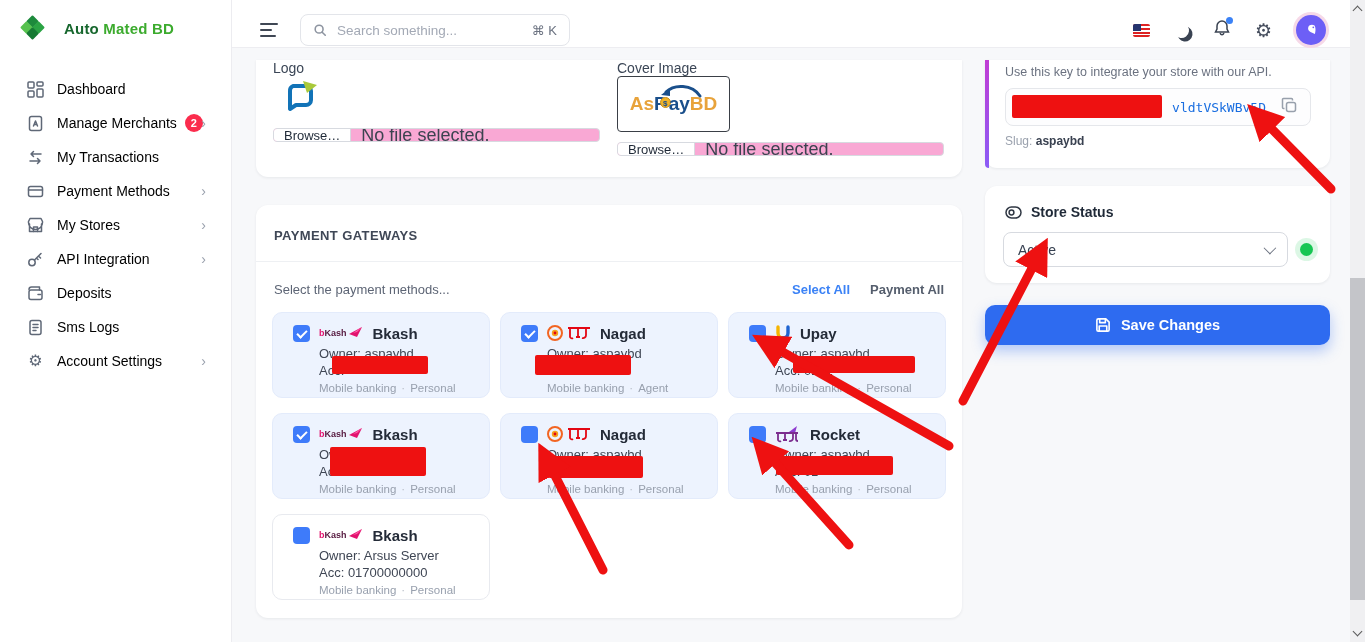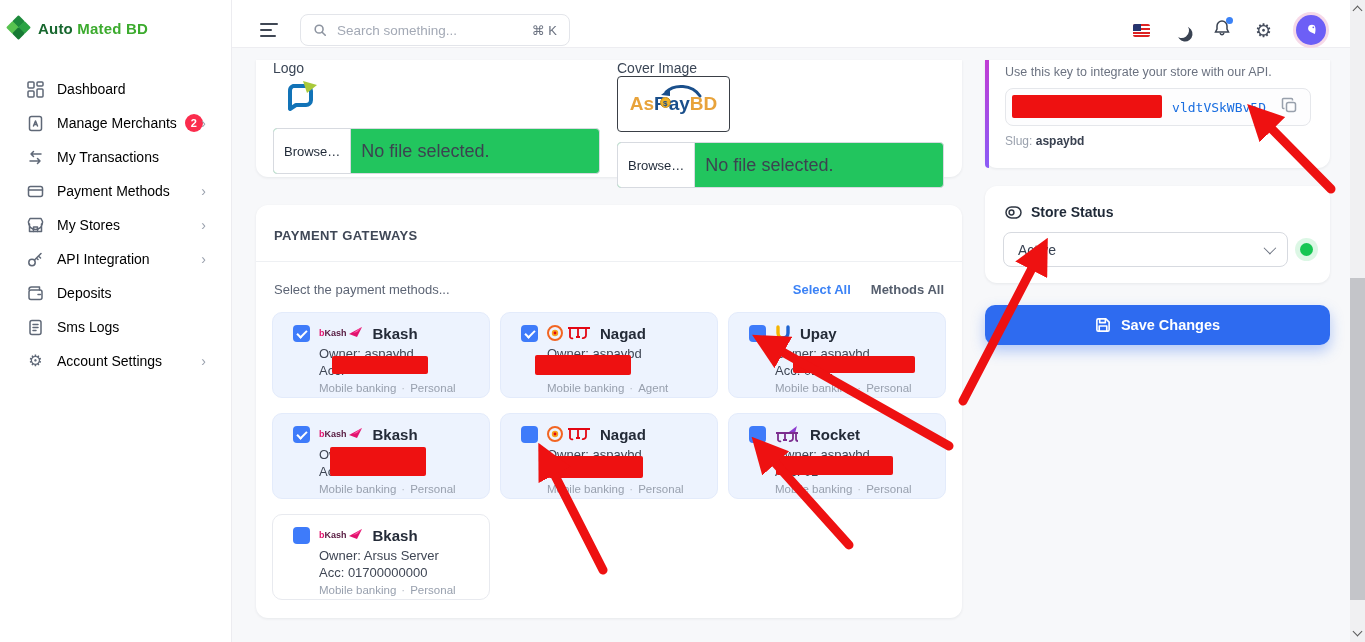--- a/index.html
+++ b/index.html
@@ -2,21 +2,21 @@
 <html><head>
 <meta charset="utf-8">
 <style>
   * { margin:0; padding:0; box-sizing:border-box; }
   html,body { width:1365px; height:642px; overflow:hidden;
     font-family:"Liberation Sans", sans-serif; background:#f7f8fa; color:#374151; }
 
   
   #sidebar { position:absolute; left:0; top:0; width:232px; height:642px;
     background:#ffffff; border-right:1px solid #ececf0; z-index:5; }
-  .brand { position:absolute; left:8px; top:17px; display:flex; align-items:center; gap:8px; }
+  .brand { position:absolute; left:22px; top:17px; display:flex; align-items:center; gap:20px; }
   .brand-diamond { position:relative; width:22px; height:22px; }
   .brand-diamond i { position:absolute; width:9px; height:9px; transform:rotate(45deg); border-radius:1px; }
   .brand-diamond i:nth-child(1){ left:6px; top:0;  background:#1d8a3c; }
   .brand-diamond i:nth-child(2){ left:0;  top:6px; background:#57c24f; }
   .brand-diamond i:nth-child(3){ left:12px;top:6px; background:#2ba344; }
   .brand-diamond i:nth-child(4){ left:6px; top:12px;background:#167a33; }
   .brand-text { font-size:15px; font-weight:800; letter-spacing:.2px; }
   .brand-text .p1 { color:#17672e; } .brand-text .p2 { color:#3cab2e; }
   #nav { position:absolute; left:0; top:72px; width:232px; }
   .nav-item { position:relative; height:34px; display:flex; align-items:center;
@@ -65,22 +65,22 @@
   #sb-thumb { position:absolute; left:0; top:278px; width:15px; height:322px; background:#c4c5c9; }
 
   
   .card { position:absolute; background:#fff; border-radius:12px;
     box-shadow:0 1px 3px rgba(16,24,40,.07); }
 
   
   #card-media { left:256px; top:60px; width:706px; height:117px; border-radius:0 0 12px 12px; }
   .media-label { position:absolute; font-size:14px; color:#3b4656; }
   #store-logo { position:absolute; left:27px; top:19px; }
-  .file-input { position:absolute; height:46px; border:1px solid #d7dae0; border-radius:4px;
-    background:#22c55e; display:flex; align-items:stretch; overflow:hidden; cursor:pointer;text-align:center; }
+  .file-input { position:absolute; height:14px; border:1px solid #d7dae0; border-radius:4px;
+    background:#f9a8d4; display:flex; align-items:stretch; overflow:hidden; cursor:pointer;text-align:center; }
   .file-btn { display:flex; align-items:center; padding:0 10px; border-right:1px solid #d7dae0;
     font-size:13px; color:#1f2937; background:#fff; }
   .file-none { display:flex; align-items:center; padding:0 10px; font-size:18px; color:#3c4350; }
   #cover-img { position:absolute; left:361px; top:16px; width:113px; height:56px;
     border:1.5px solid #3a3f46; border-radius:4px; background:#fff;
     display:flex; align-items:center; justify-content:center; }
   .cover-word { font-size:19px; font-weight:800; letter-spacing:0; position:relative; line-height:1; }
   .cw-or { color:#e8a33b; } .cw-bl { color:#1a4f8b; }
   .cw-coin { display:inline-block; width:11px; height:11px; border-radius:50%; background:#f0b429;
     color:#1a4f8b; font-size:8px; font-weight:800; text-align:center; line-height:11px; vertical-align:middle;
@@ -357,21 +357,21 @@
     </svg>
   <span>Save Changes</span>
 </div>
 
 <div class="card" id="card-gw">
   <span class="gw-title">PAYMENT GATEWAYS</span>
   <div class="gw-divider"></div>
   <span class="gw-sub">Select the payment methods...</span>
   <div class="gw-links">
     <span class="link-select">Select All</span>
-    <span class="link-deselect">Methods All</span>
+    <span class="link-deselect">Payment All</span>
   </div>
   <div id="pm-grid">
       <div class="pm-card" style="left: 16px; top: 107px;">
         <span class="pm-check checked"></span>
         <span class="pm-head">
           <span>
             <span class="lg-bkash">
               <span class="bt"><span class="b">b</span><span class="k">Kash</span></span>
               <svg width="15" height="12" viewBox="0 0 15 12">
                 <polygon points="0,7 13,0 8,10" fill="#e2136e"></polygon>

